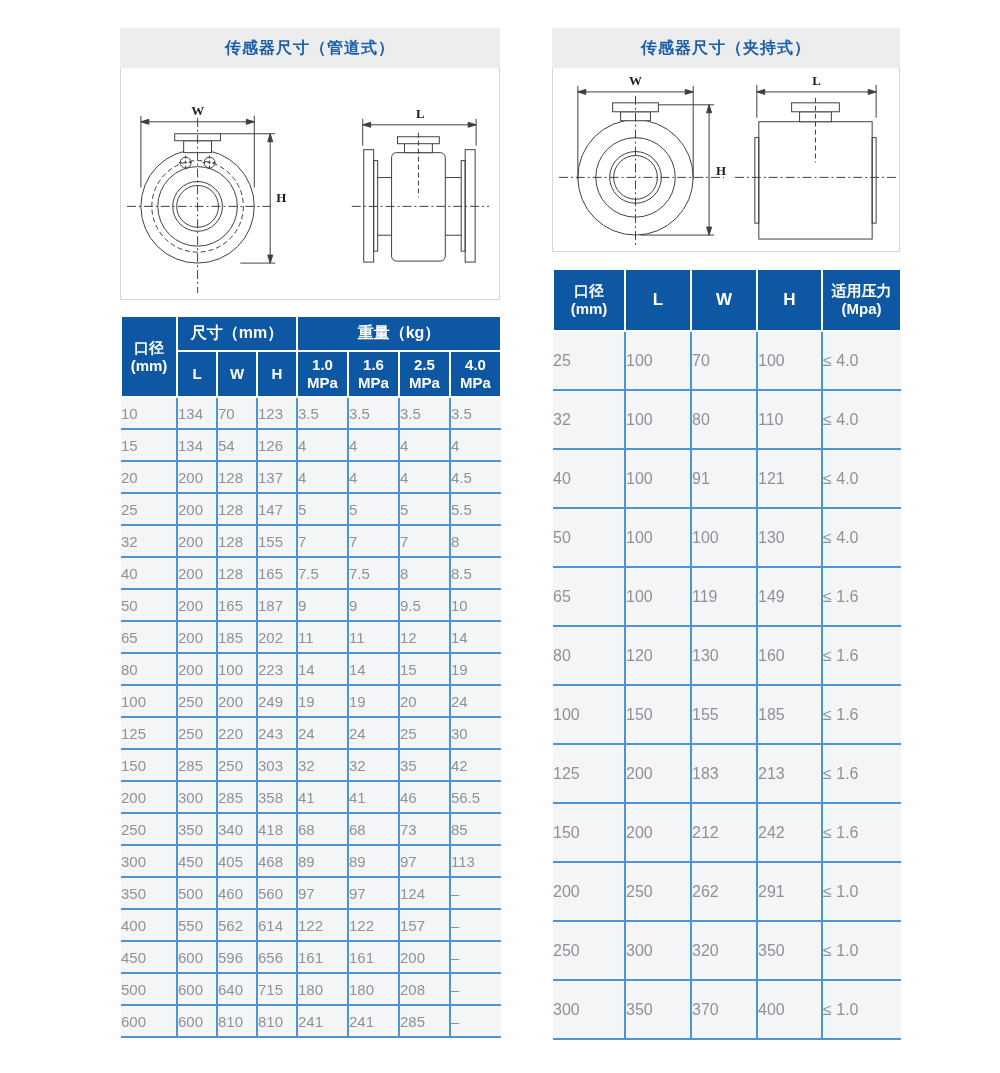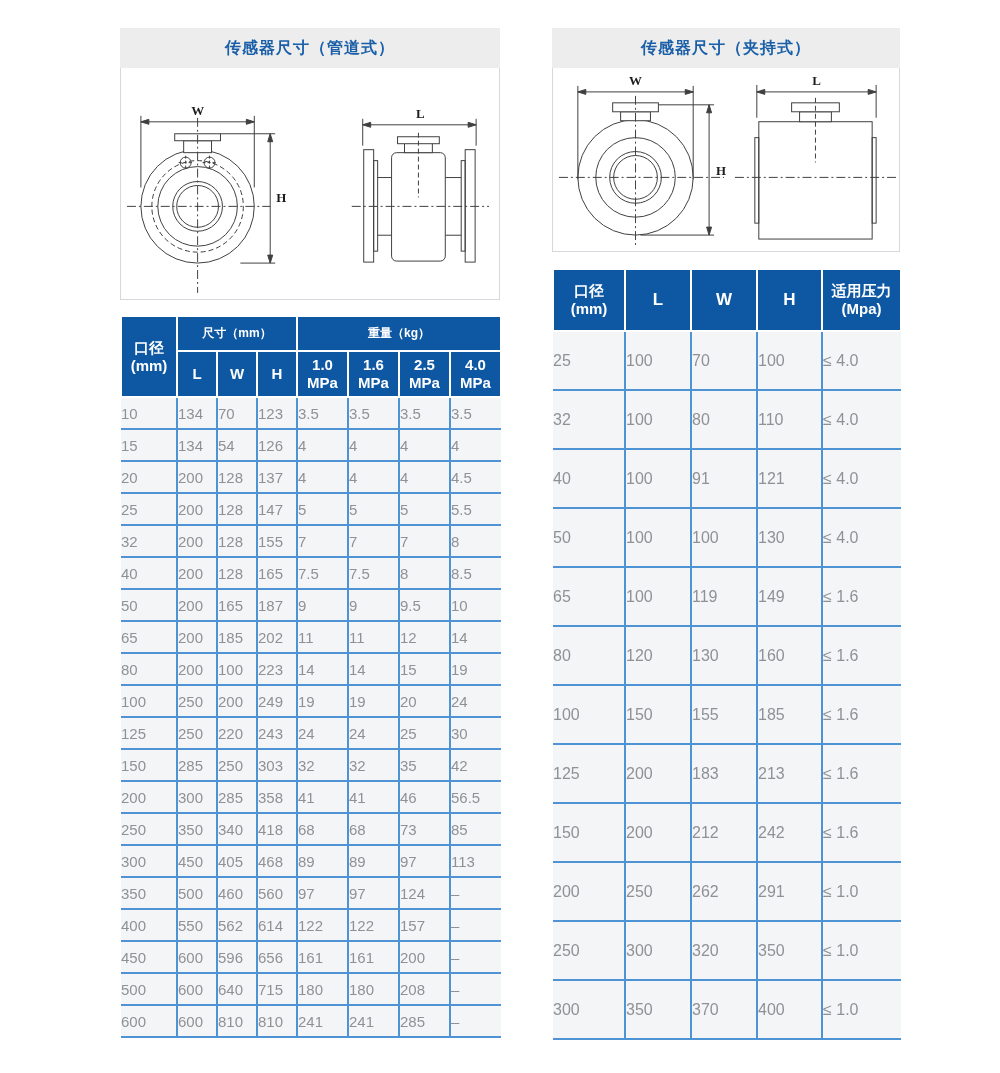--- a/index.html
+++ b/index.html
@@ -40,21 +40,21 @@
   }
   table.spec td{
     background:#f4f5f6;color:#8e9296;
     border:2px solid #4e94d4;padding:0;
   }
   table.spec tbody tr:first-child td{border-top:none;}
   table.spec td:first-child{border-left:none;}
   table.spec td:last-child{border-right:none;}
 
   .table-left{margin-top:15px;}
-  .table-left th{font-size:12px;}
+  .table-left th{font-size:16px;}
   .table-left tr.sub th{font-size:15px;height:44px;}
   .table-left tr.grp th{height:33px;}
   .table-left th.th-diam{font-size:15px;}
   .table-left td{height:30px;font-size:15px;}
 
   .table-right{margin-top:16px;}
   .table-right th{height:60px;font-size:15px;}
   .table-right th.th-letter{font-size:17px;}
   .table-right td{height:57px;font-size:16px;}
 </style>

